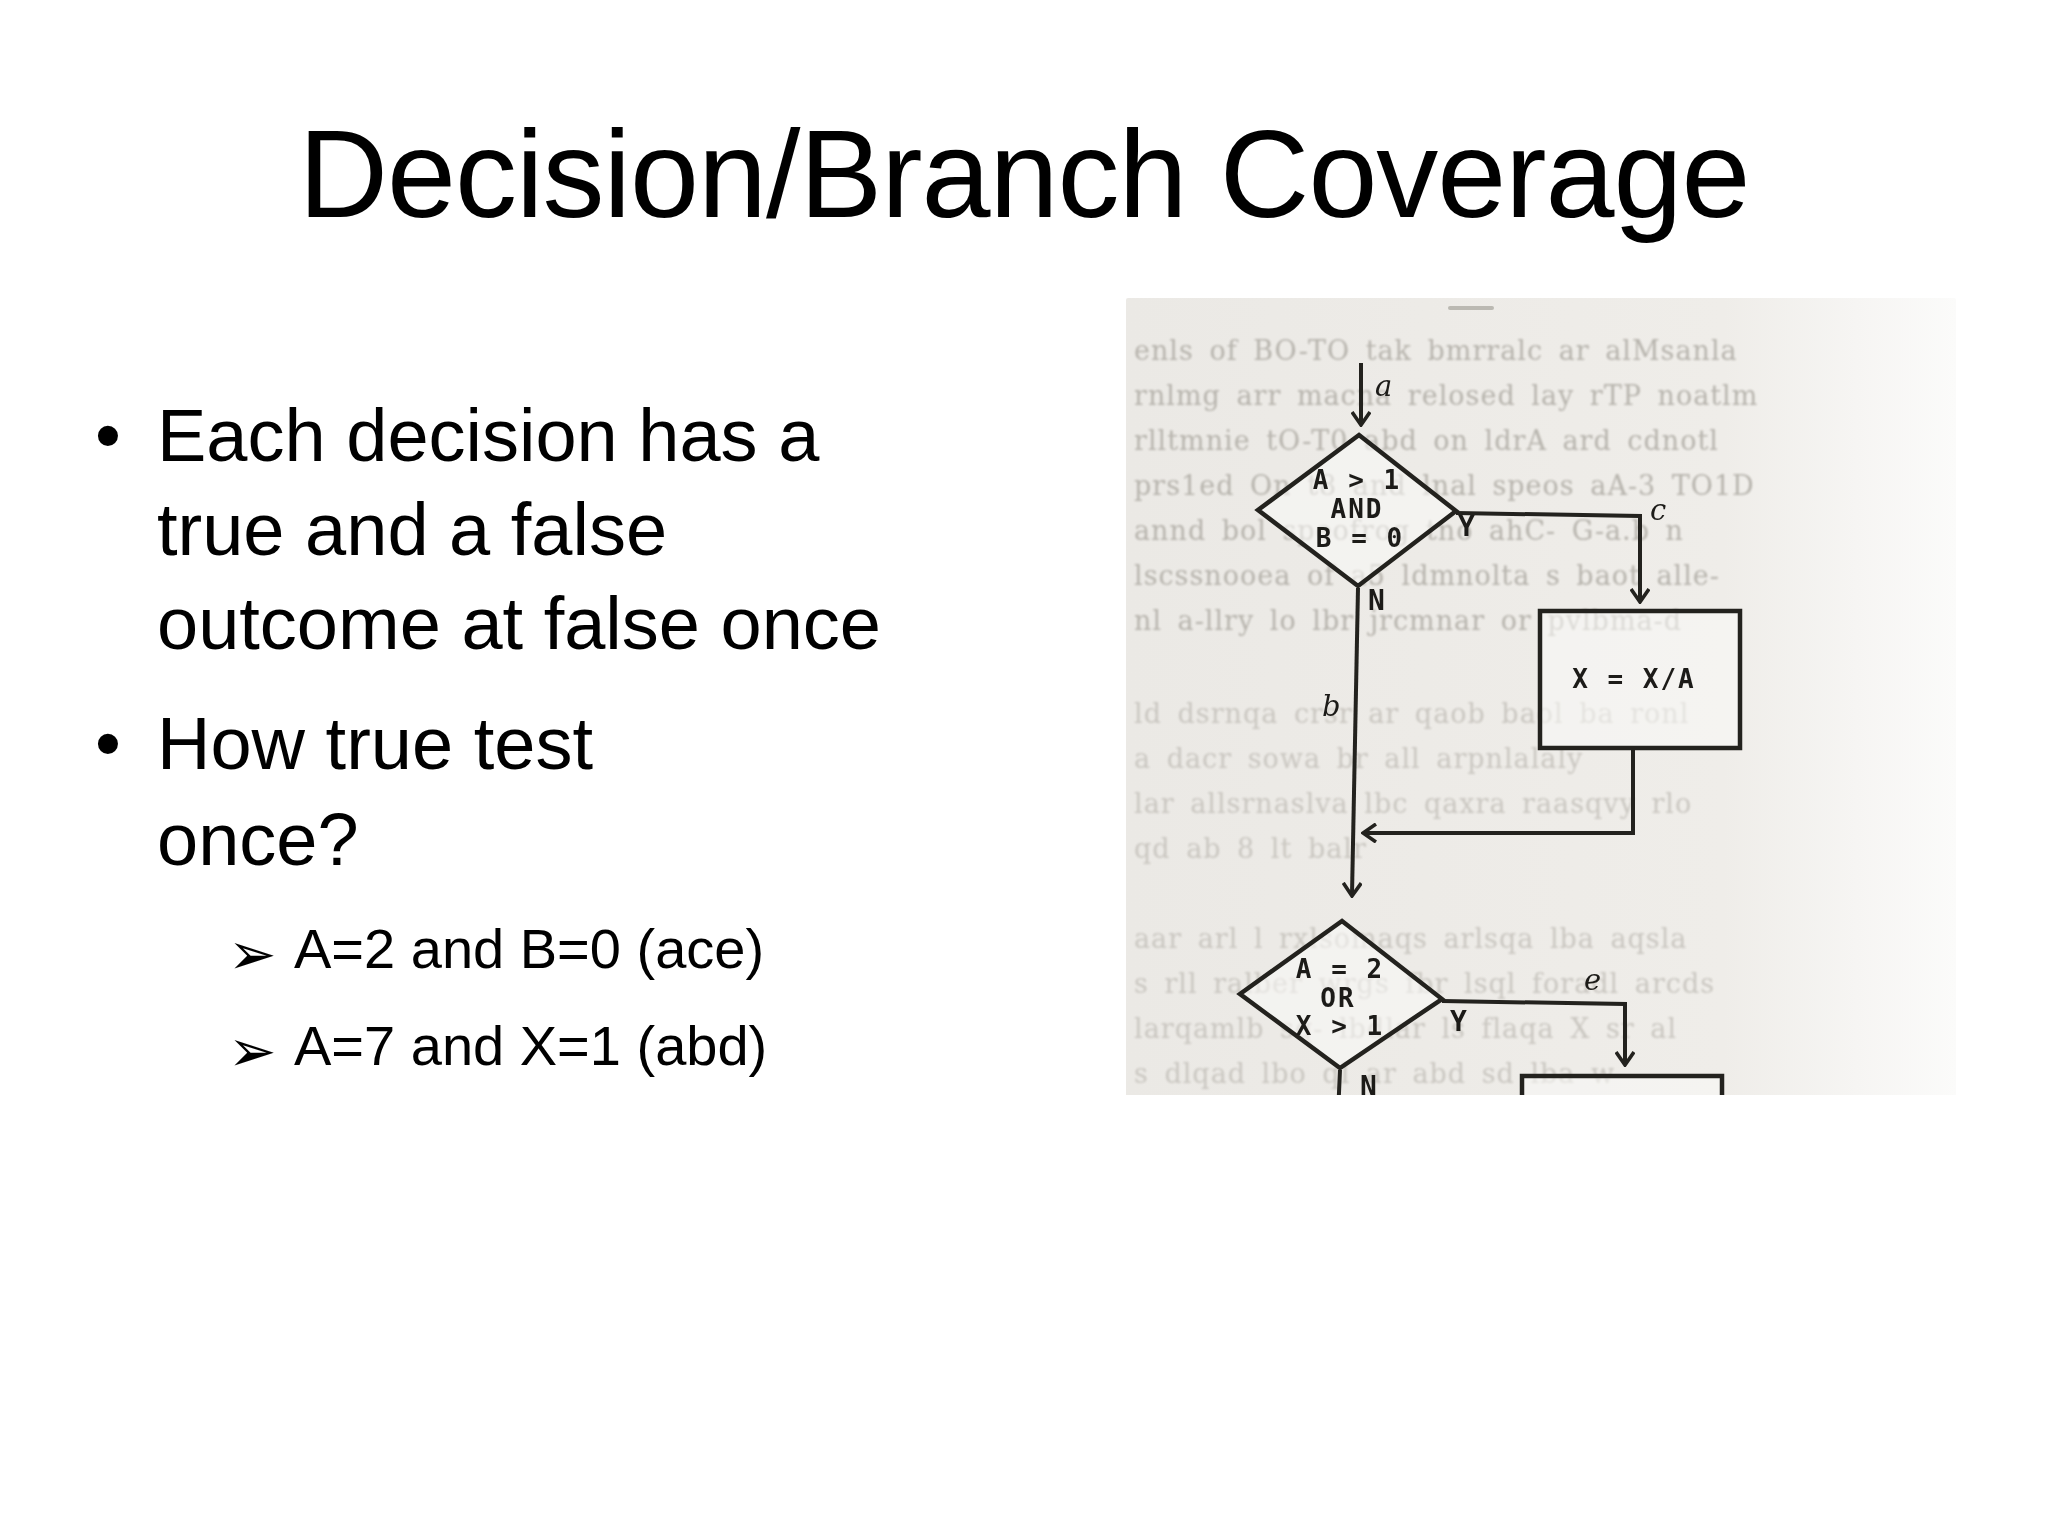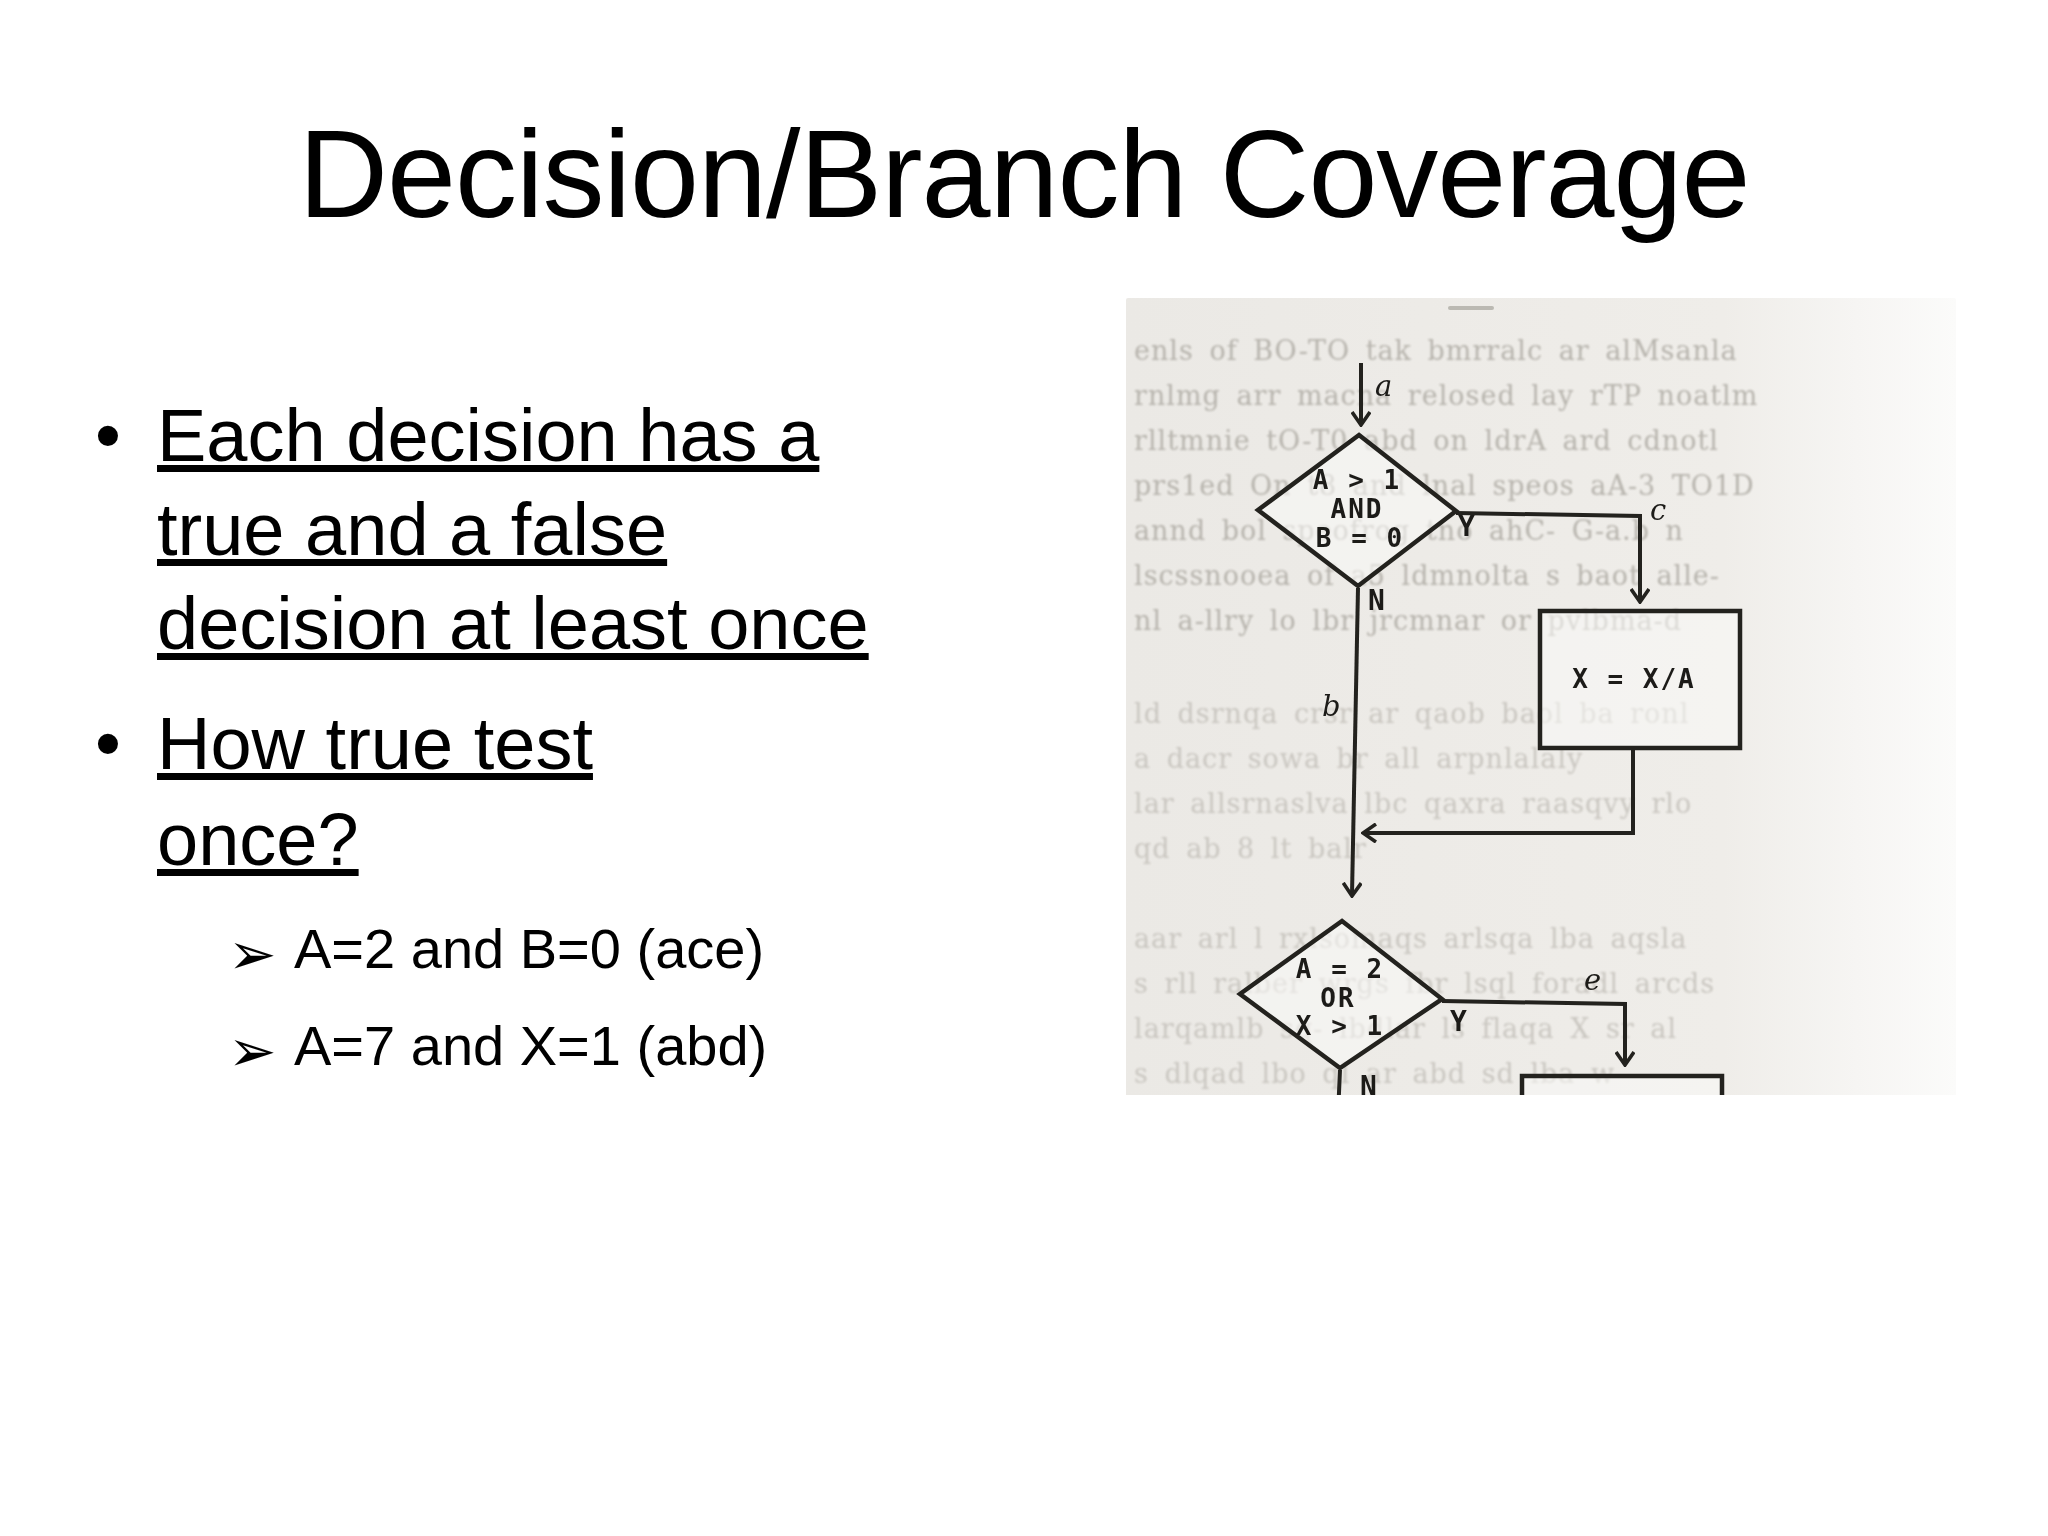--- a/index.html
+++ b/index.html
@@ -9,21 +9,21 @@
   }
   
   .title{
     position:absolute; left:0; top:100px; width:2048px;
     font-size:124px; line-height:1.2; text-align:center; color:#000;
     letter-spacing:-1px; white-space:nowrap;
   }
   
   .row{position:absolute; left:0; white-space:nowrap;}
   .row .dot{position:absolute; left:95px; top:0; font-size:74px; line-height:1.2;}
-  .row .txt{position:absolute; left:157px; top:0; font-size:74px; line-height:1.2;text-decoration:underline;}
+  .row .txt{position:absolute; left:157px; top:0; font-size:74px; line-height:1.2;}
   .row .subdot{position:absolute; left:228px; top:4px; font-size:58px; line-height:1.2;}
   .row .subtxt{position:absolute; left:294px; top:0; font-size:56px; line-height:1.2;}
   
   .footer{
     position:absolute; left:0px; top:1449px; font-size:37px; white-space:nowrap; color:#000;
   }
   .footer .book{text-decoration:underline; text-decoration-thickness:2px; text-underline-offset:6px; margin-left:22px;}
   .footer .suffix{margin-left:10px;}
   
   .scan{
@@ -54,21 +54,21 @@
   <div class="title">Decision/Branch Coverage</div>
 
   <div class="row" style="top:392px">
     <span class="dot">•</span>
     <span class="txt">Each decision has a</span>
   </div>
   <div class="row" style="top:486px">
     <span class="txt">true and a false</span>
   </div>
   <div class="row" style="top:580px">
-    <span class="txt">decision at least once</span>
+    <span class="txt">outcome at false once</span>
   </div>
 
   <div class="row" style="top:700px">
     <span class="dot">•</span>
     <span class="txt">How true test</span>
   </div>
   <div class="row" style="top:796px">
     <span class="txt">once?</span>
   </div>
 

